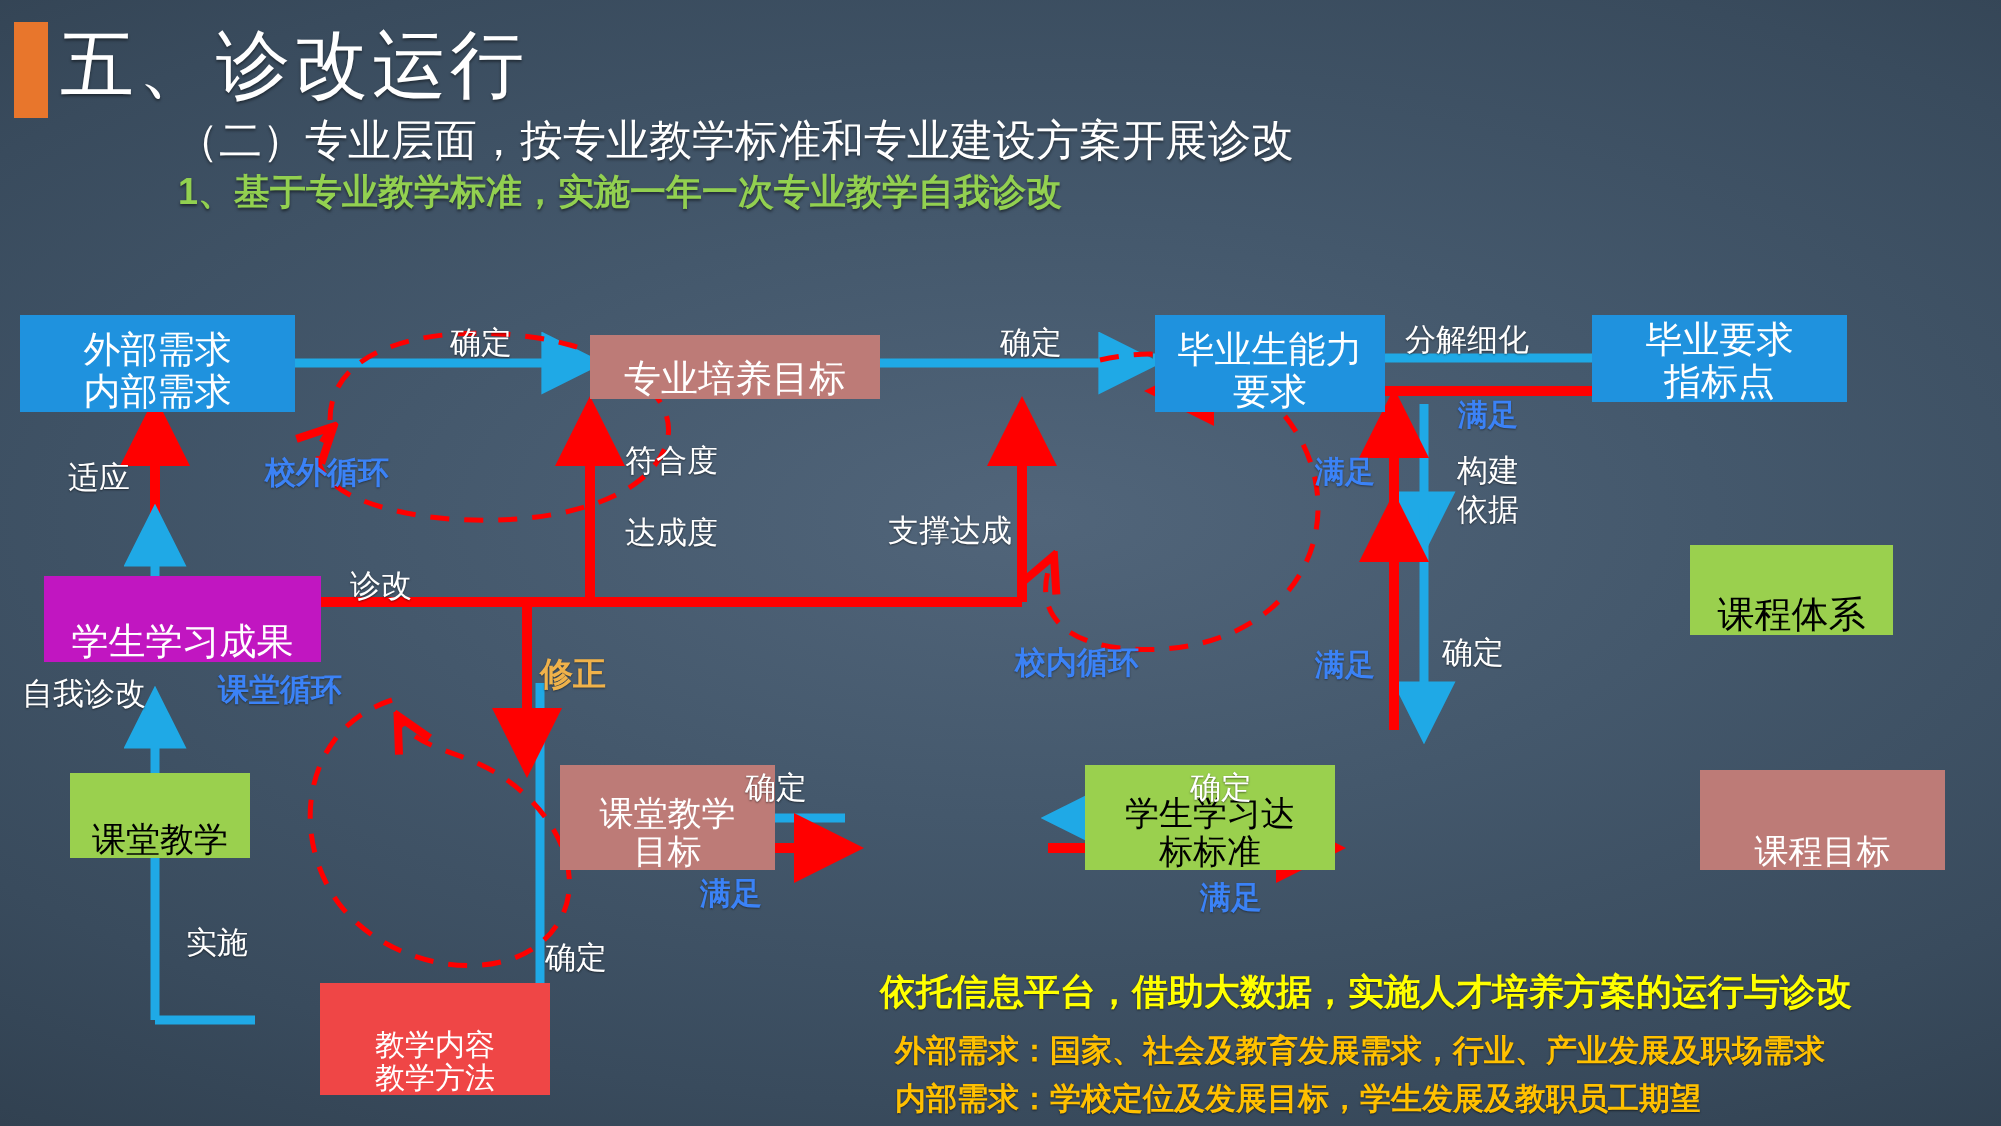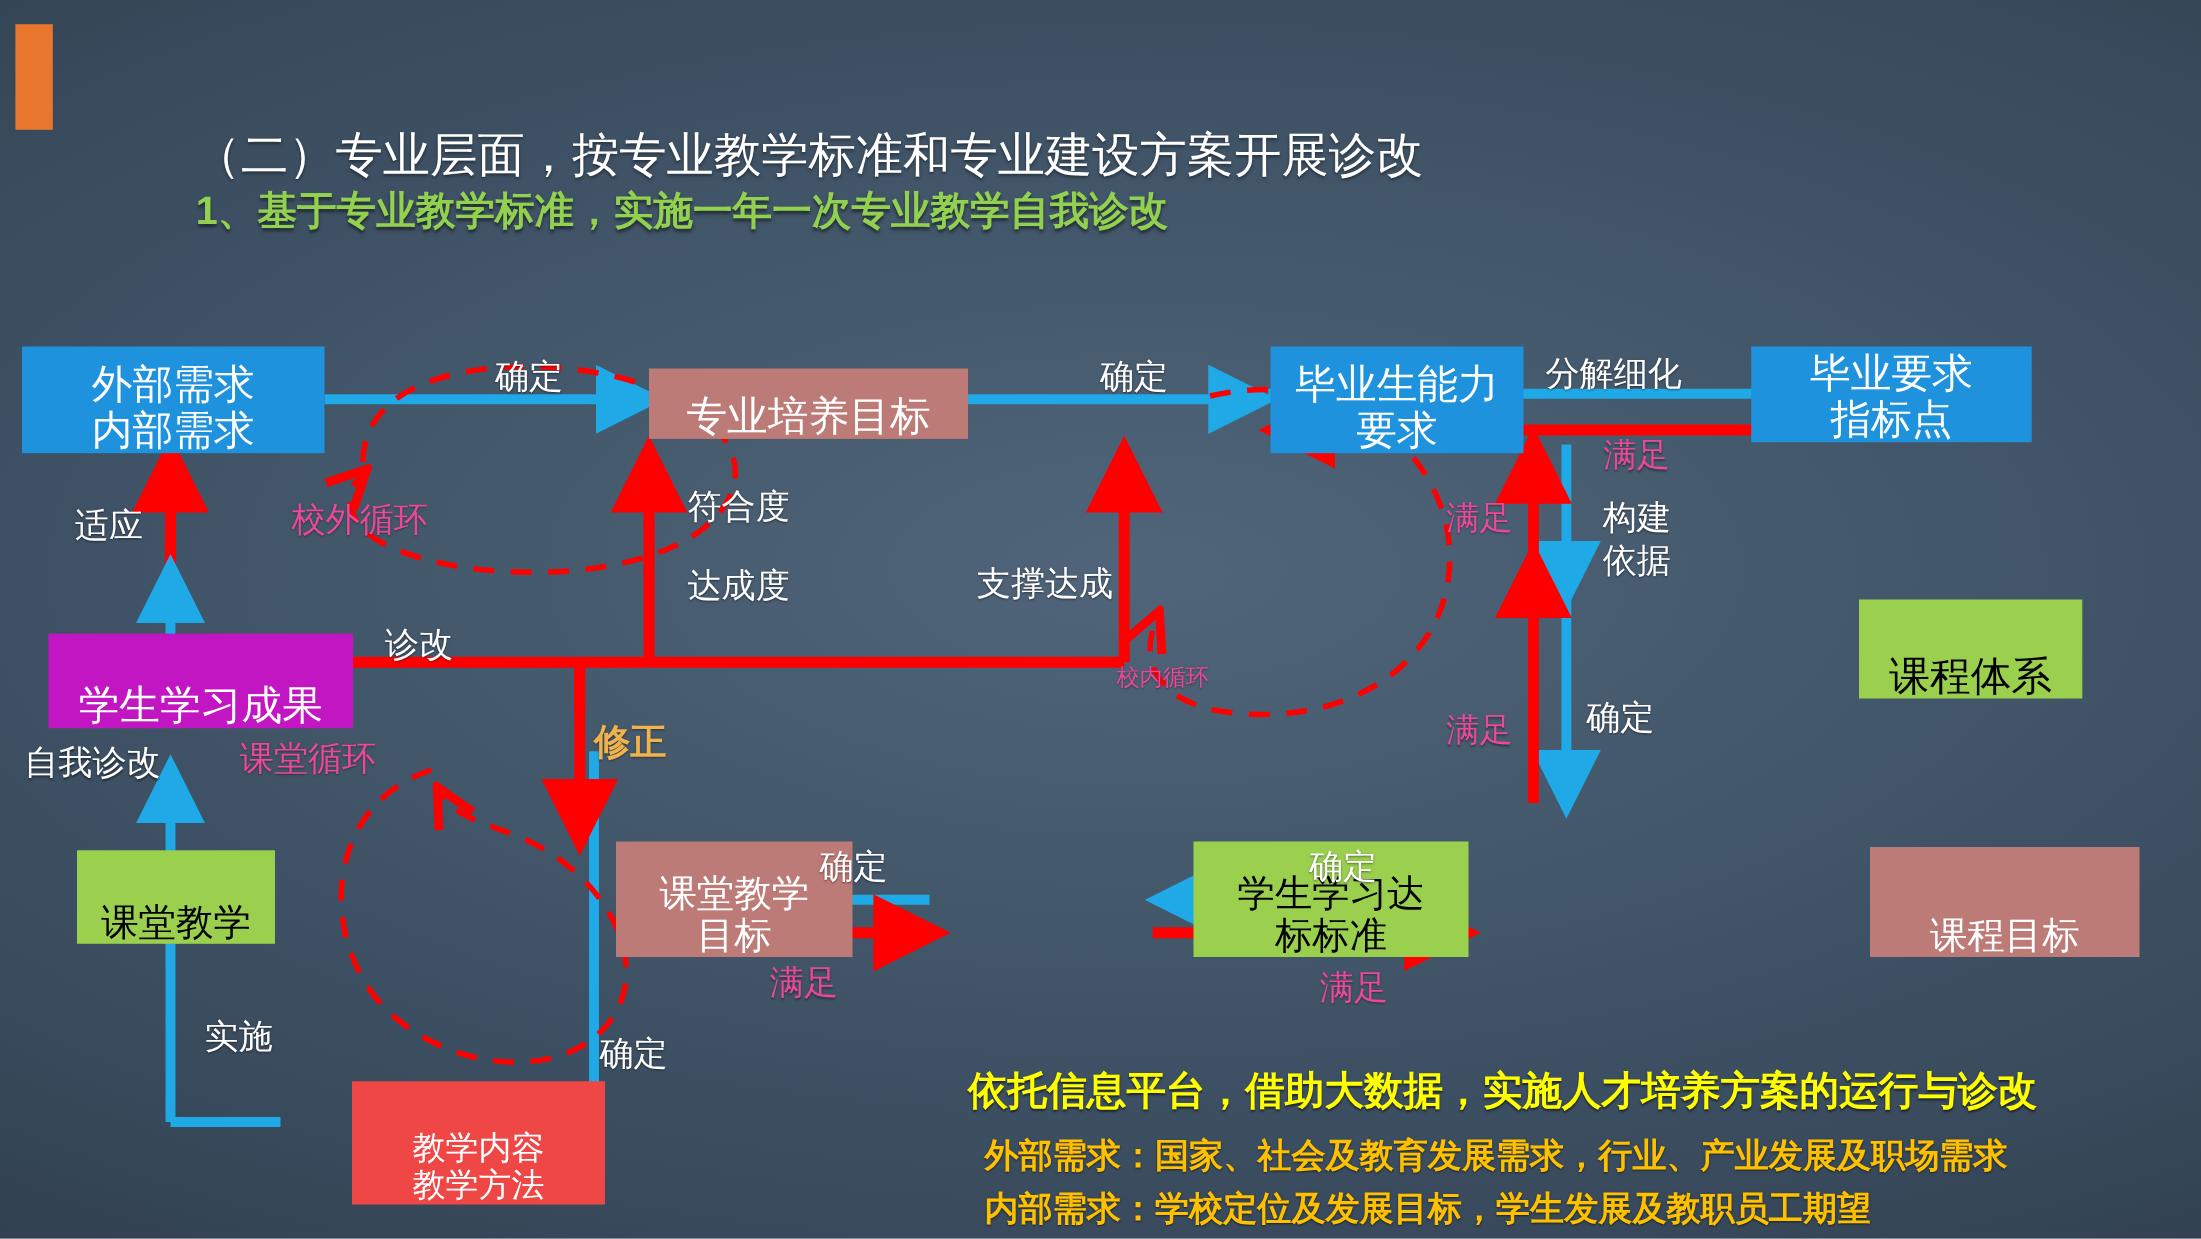--- a/index.html
+++ b/index.html
@@ -27,37 +27,38 @@
   .box span{display:block;}
   .bx-blue{background:#1f92de;color:#ffffff;}
   .bx-rose{background:#bd7b77;color:#ffffff;}
   .bx-green{background:#9ad04e;color:#000000;}
   .bx-magenta{background:#c116c1;color:#ffffff;}
   .bx-red{background:#ef4646;color:#ffffff;}
 
   
   .lbl{position:absolute;white-space:nowrap;line-height:1.15;}
   .lbl-w{color:#ffffff;text-shadow:0 1px 2px rgba(0,0,0,.5);}
-  .lbl-r{color:#ec4899;font-weight:normal;text-shadow:0 1px 2px rgba(0,0,0,.4);}
+  .lbl-r{color:#3b82f6;font-weight:bold;text-shadow:0 1px 2px rgba(0,0,0,.4);}
   .lbl-o{color:#f0b24a;font-weight:bold;text-shadow:0 1px 2px rgba(0,0,0,.4);}
 
   
   .fn-yellow{position:absolute;white-space:nowrap;color:#ffff00;font-weight:bold;
              text-shadow:0 1px 2px rgba(0,0,0,.55);}
   .fn-orange{position:absolute;white-space:nowrap;color:#ffc000;font-weight:bold;
              text-shadow:0 1px 2px rgba(0,0,0,.55);}
 
   svg.wires{position:absolute;left:0;top:0;width:2001px;height:1126px;pointer-events:none;}
 </style>
 </head>
 <body>
 
 <div id="slide">
 
   <div class="accent-bar"></div>
+  <div class="title">五、诊改运行</div>
   <div class="subtitle">（二）专业层面，按专业教学标准和专业建设方案开展诊改</div>
   <div class="subtitle2">1、基于专业教学标准，实施一年一次专业教学自我诊改</div>
 
   <svg class="wires" viewBox="0 0 2001 1126">
     <defs>
       <marker id="cy" markerWidth="7" markerHeight="7" refX="5.4" refY="3.5" orient="auto">
         <path d="M0,0 L7,3.5 L0,7 Z" fill="#1fa9e6"></path>
       </marker>
       <marker id="rd" markerWidth="7" markerHeight="7" refX="5.4" refY="3.5" orient="auto">
         <path d="M0,0 L7,3.5 L0,7 Z" fill="#ff0000"></path>
@@ -192,21 +193,21 @@
   <div class="lbl lbl-r" style="left:1458px;top:398px;font-size:30px;">满足</div>
   <div class="lbl lbl-w" style="left:1442px;top:452px;font-size:31px;line-height:1.25;text-align:center;white-space:normal;width:92px;">构建依据</div>
   <div class="lbl lbl-r" style="left:1315px;top:455px;font-size:30px;">满足</div>
 
   <div class="lbl lbl-w" style="left:68px;top:460px;font-size:31px;">适应</div>
   <div class="lbl lbl-r" style="left:265px;top:455px;font-size:31px;">校外循环</div>
   <div class="lbl lbl-w" style="left:625px;top:443px;font-size:31px;">符合度</div>
   <div class="lbl lbl-w" style="left:625px;top:515px;font-size:31px;">达成度</div>
   <div class="lbl lbl-w" style="left:888px;top:513px;font-size:31px;">支撑达成</div>
   <div class="lbl lbl-w" style="left:350px;top:568px;font-size:31px;">诊改</div>
-  <div class="lbl lbl-r" style="left:1015px;top:605px;font-size:21px;">校内循环</div>
+  <div class="lbl lbl-r" style="left:1015px;top:645px;font-size:31px;">校内循环</div>
   <div class="lbl lbl-r" style="left:1315px;top:648px;font-size:30px;">满足</div>
   <div class="lbl lbl-w" style="left:1442px;top:635px;font-size:31px;">确定</div>
 
   <div class="lbl lbl-w" style="left:22px;top:676px;font-size:31px;">自我诊改</div>
   <div class="lbl lbl-r" style="left:218px;top:672px;font-size:31px;">课堂循环</div>
   <div class="lbl lbl-o" style="left:540px;top:655px;font-size:33px;">修正</div>
 
   <div class="lbl lbl-w" style="left:745px;top:770px;font-size:31px;">确定</div>
   <div class="lbl lbl-r" style="left:700px;top:876px;font-size:31px;">满足</div>
   <div class="lbl lbl-w" style="left:1190px;top:770px;font-size:31px;">确定</div>

